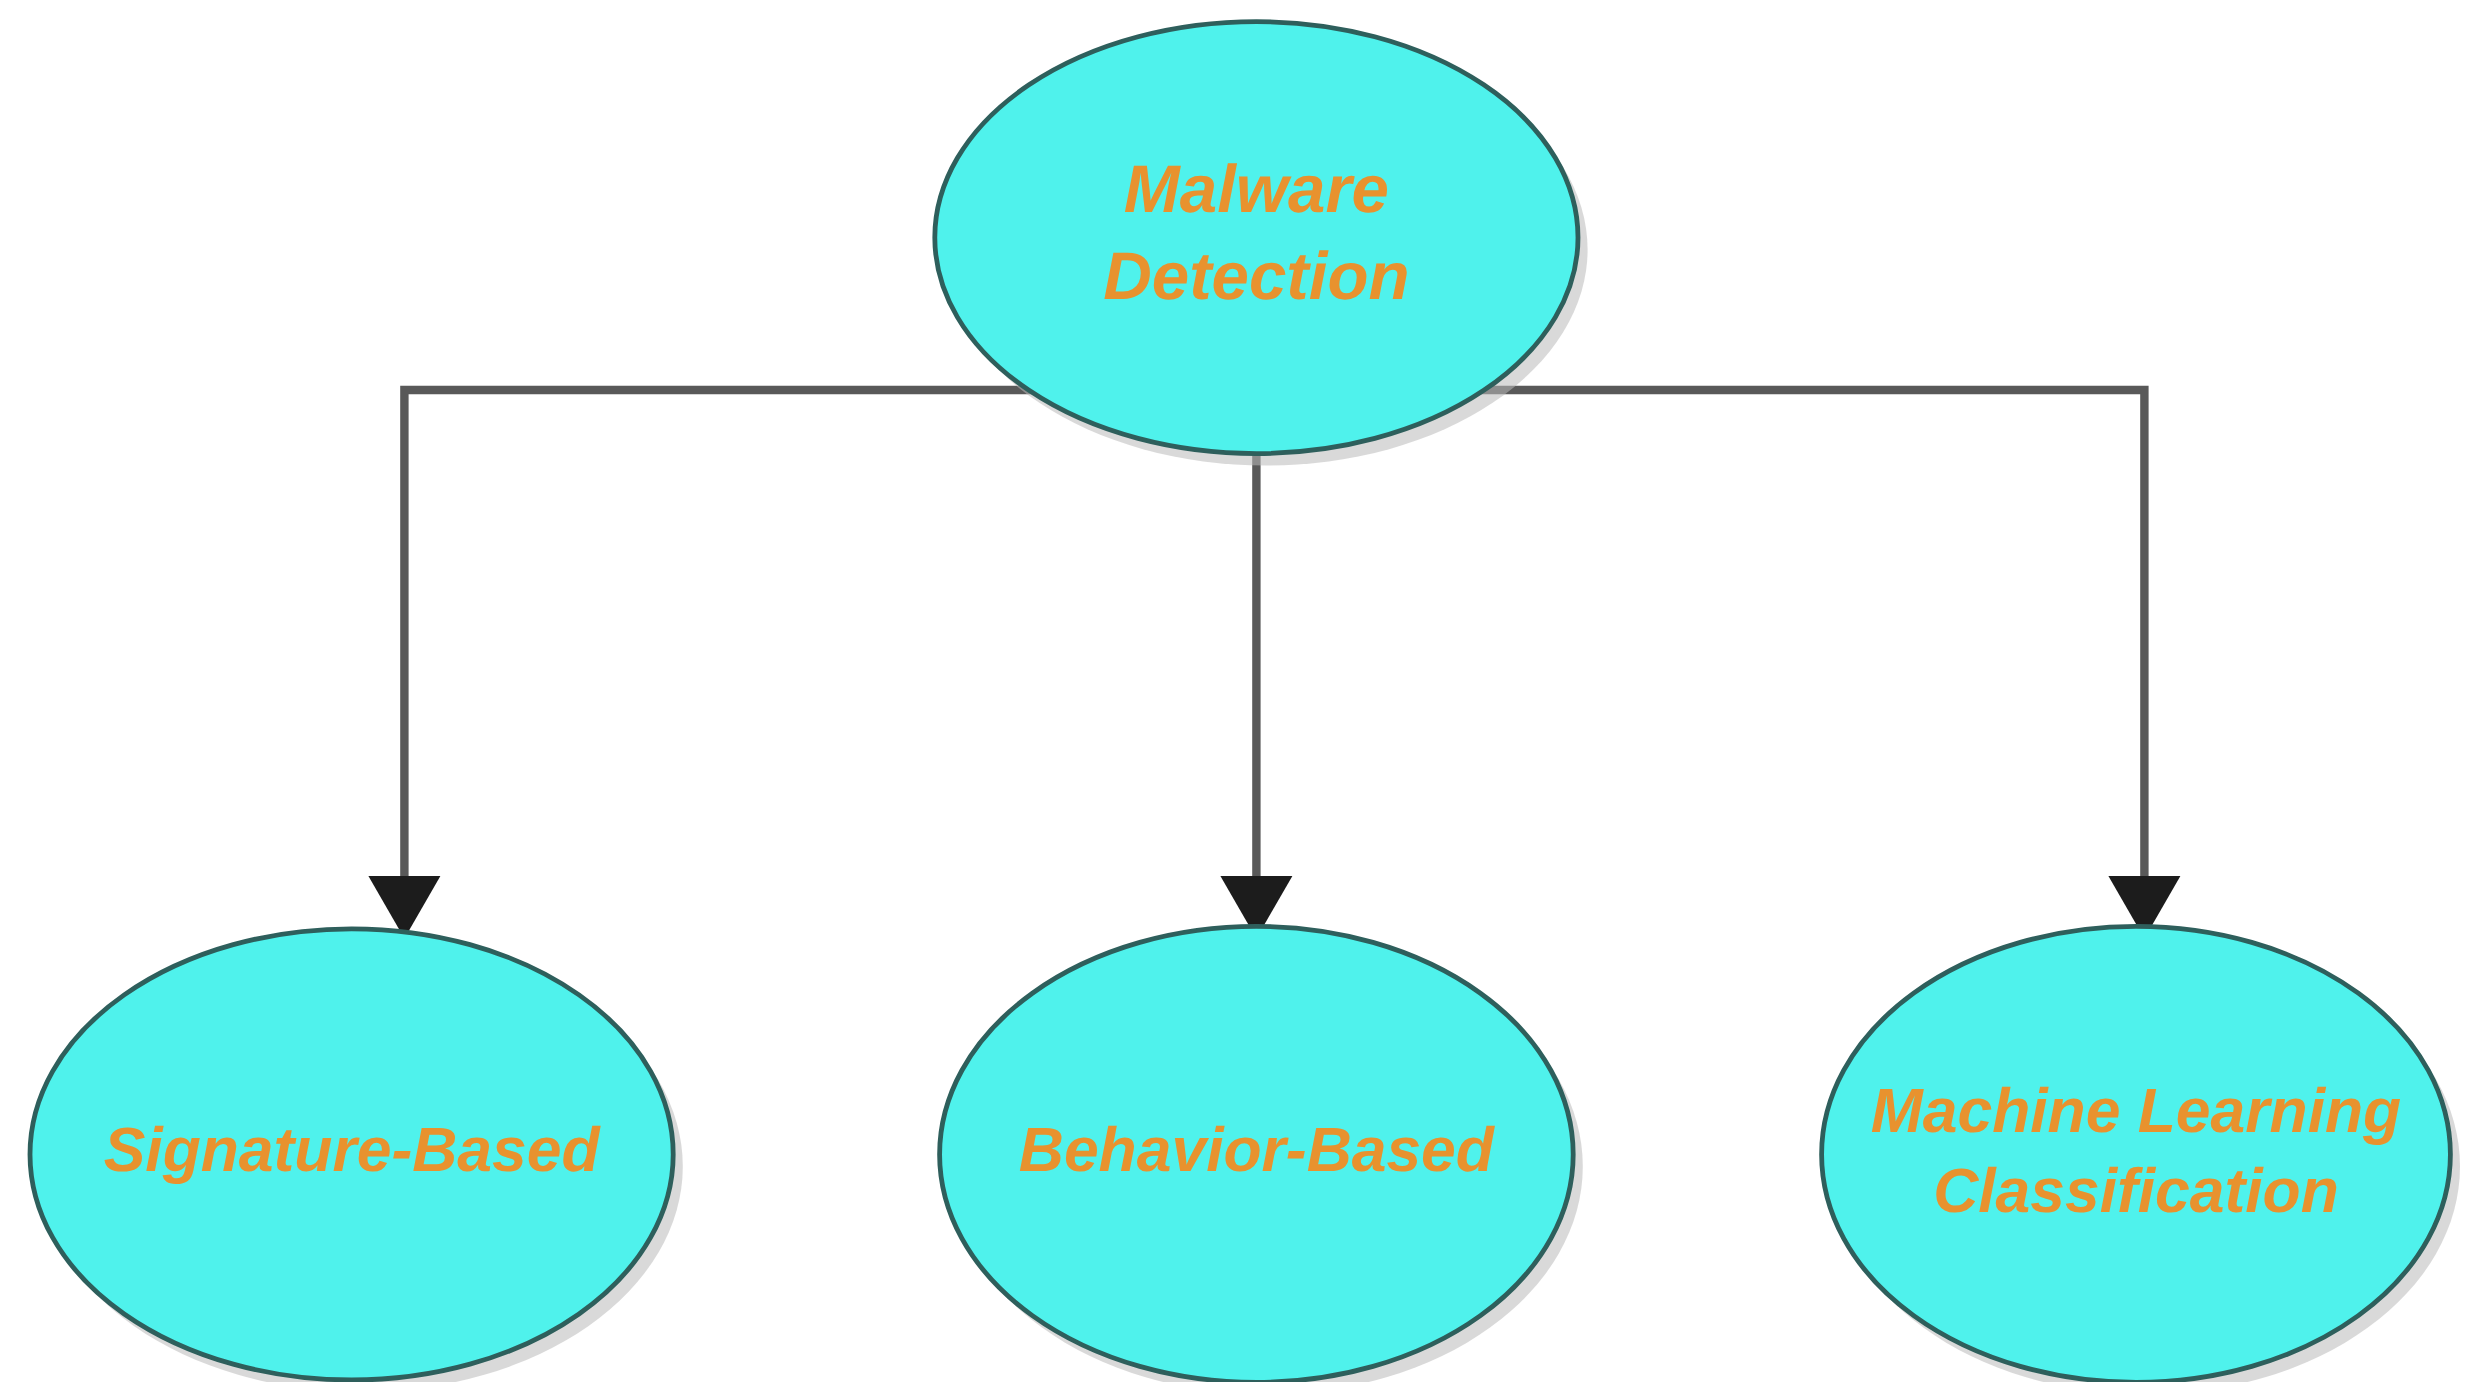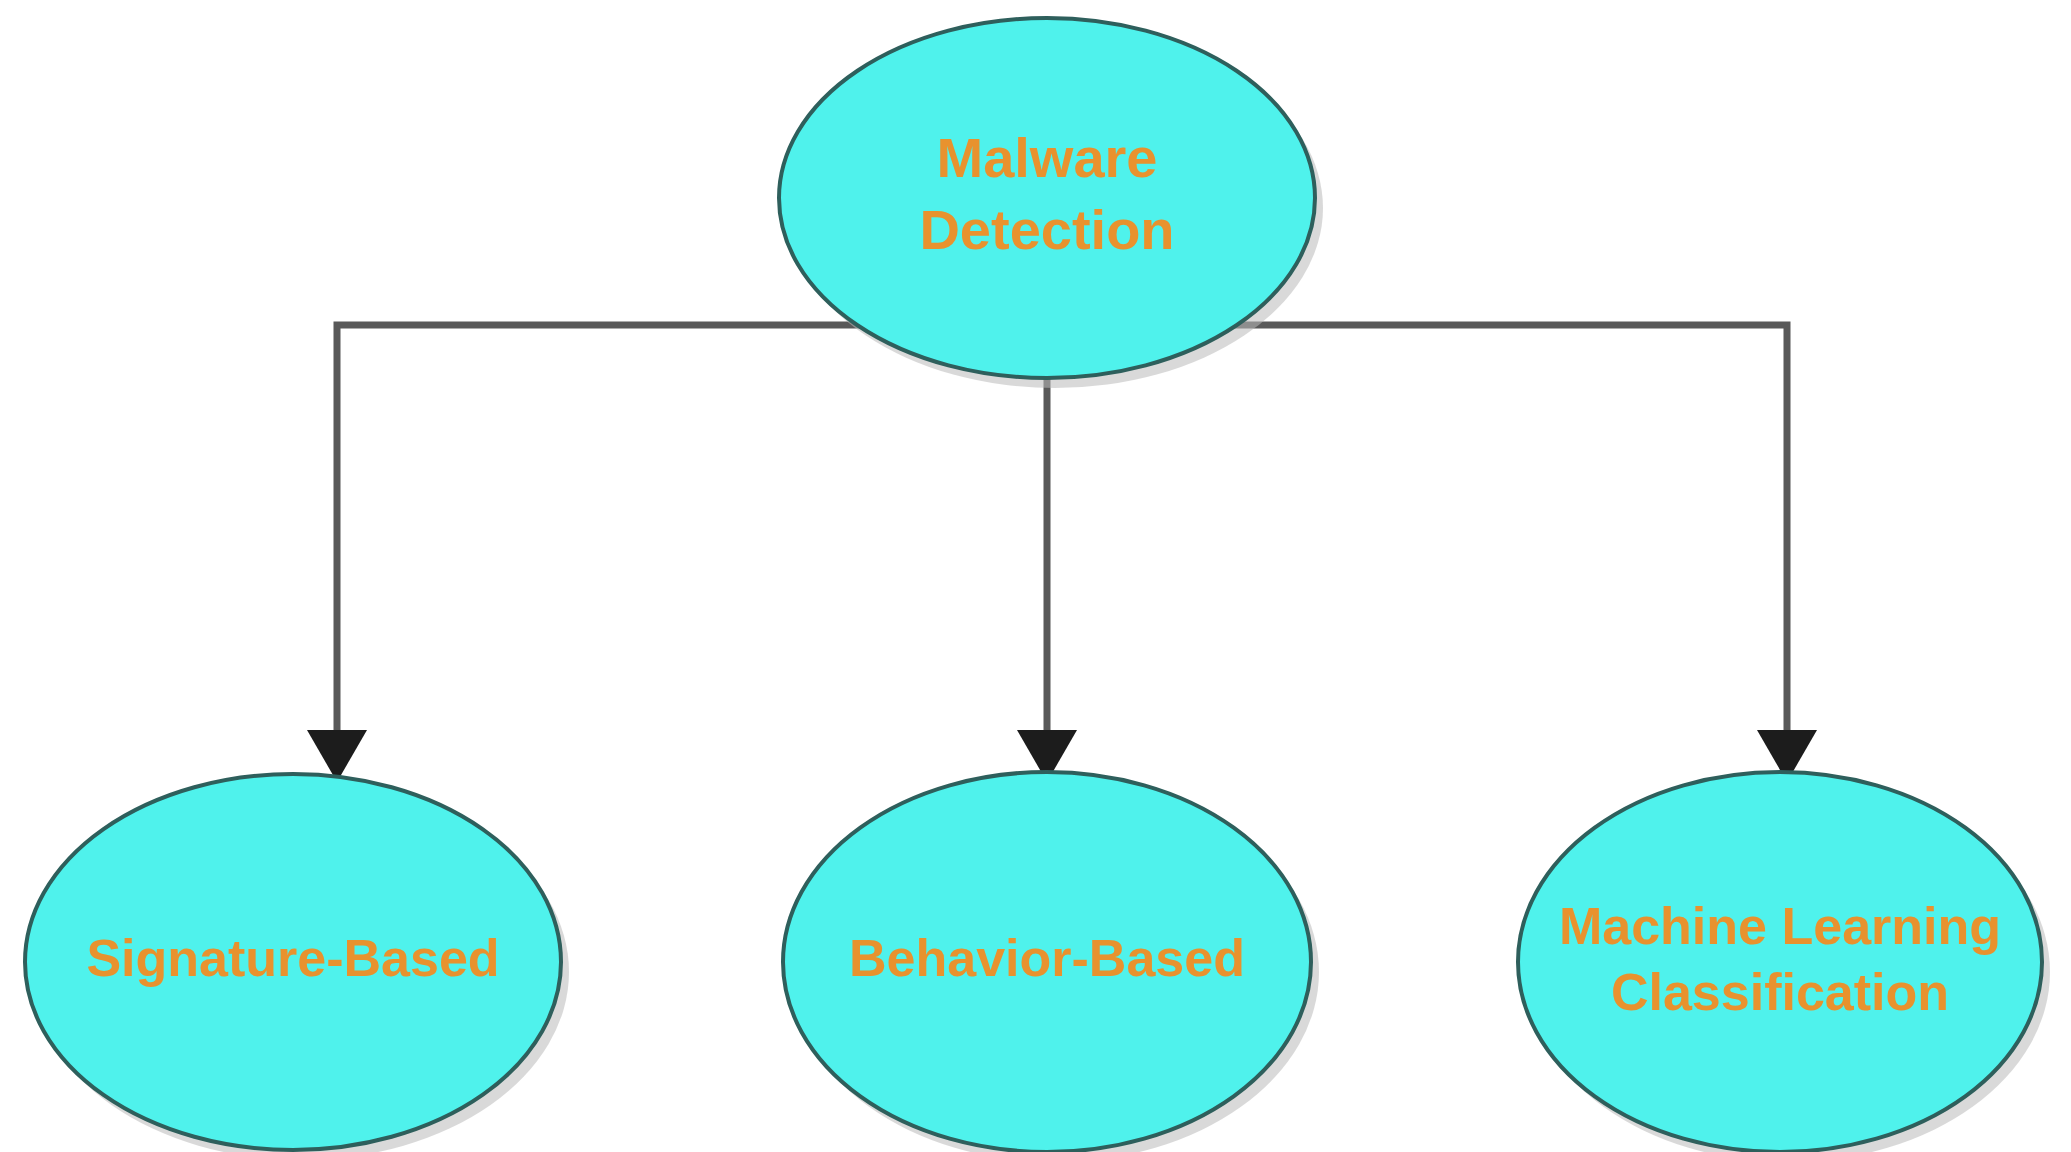--- a/index.html
+++ b/index.html
@@ -43,21 +43,21 @@
     stroke: none;
   }
   .shadow-ellipse {
     fill: #b9b9b9;
     opacity: 0.55;
   }
 </style>
 </head>
 <body>
 
-<div id="diagram-root" style="width: 2071px; height: 1152px; background: rgb(255, 255, 255);">
+<div id="diagram-root" style="width: 2071px; height: 1152px; background: rgb(255, 255, 255); font-style: italic;">
   <svg id="diagram-svg" viewBox="0 0 2071 1152" xmlns="http://www.w3.org/2000/svg">
 
     <g>
 
       <path class="edge-line" stroke="#595959" stroke-width="7" d="M 1047 325 L 337 325 L 337 738"></path>
 
       <path class="edge-line" stroke="#595959" stroke-width="7" d="M 1047 325 L 1047 738"></path>
 
       <path class="edge-line" stroke="#595959" stroke-width="7" d="M 1047 325 L 1787 325 L 1787 738"></path>
     </g>

